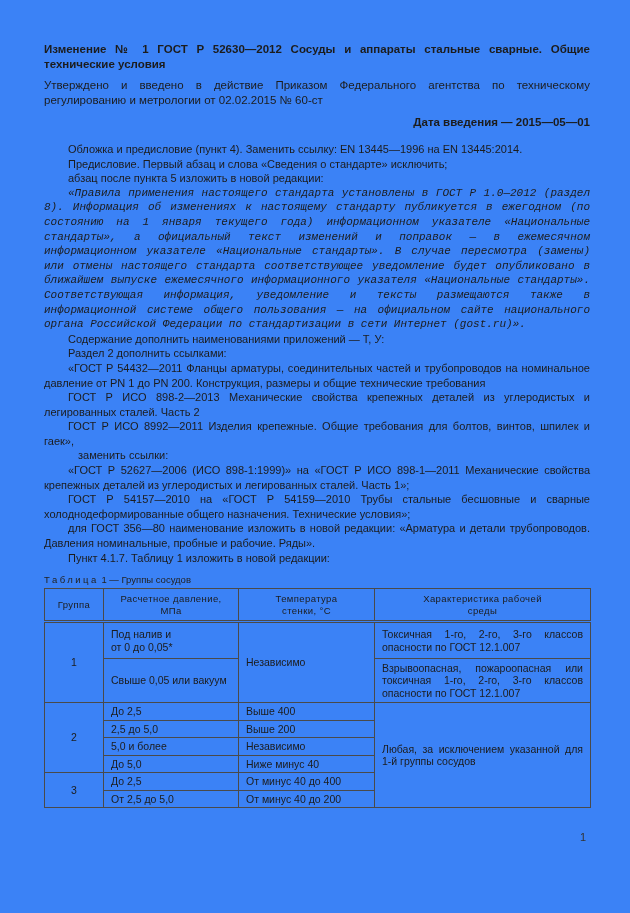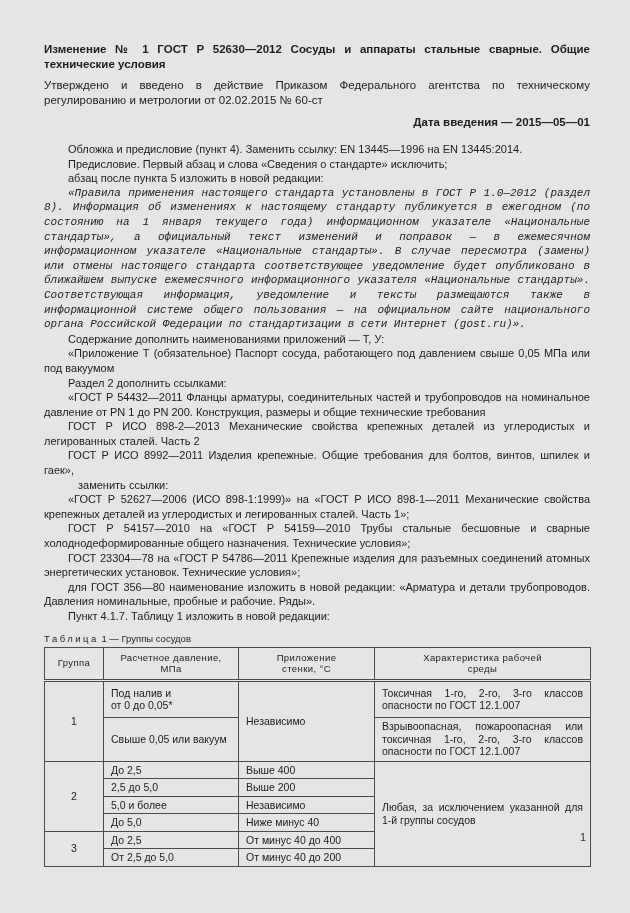--- a/index.html
+++ b/index.html
@@ -1,19 +1,19 @@
 <!DOCTYPE html>
 <html><head>
 <meta charset="utf-8">
 <style>
   * { margin: 0; padding: 0; box-sizing: border-box; }
   html, body { background: #ffffff; }
   .page {
     width: 630px; height: 913px;
-    background: #e5e5e5;
+    background: #3b82f6;
     outline: 1px solid #dcdcdc;
     position: relative;
     font-family: "Liberation Sans", sans-serif;
     color: #1c1c1c;
     padding: 42px 40px 0 44px;
     overflow: hidden;
   }
   .doc-title {
     font-size: 11.5px; font-weight: bold; line-height: 15px; text-align: justify;
   }
@@ -73,29 +73,27 @@
   <div class="doc-title">Изменение № 1 ГОСТ Р 52630—2012 Сосуды и аппараты стальные сварные. Общие технические условия</div>
   <div class="doc-approval">Утверждено и введено в действие Приказом Федерального агентства по техническому регулированию и метрологии от 02.02.2015 № 60-ст</div>
   <div class="doc-date">Дата введения — 2015—05—01</div>
 
   <div class="body-text">
     <p>Обложка и предисловие (пункт 4). Заменить ссылку: EN 13445—1996 на EN 13445:2014.</p>
     <p>Предисловие. Первый абзац и слова «Сведения о стандарте» исключить;</p>
     <p>абзац после пункта 5 изложить в новой редакции:</p>
     <p class="italic">«Правила применения настоящего стандарта установлены в ГОСТ Р 1.0—2012 (раздел 8). Информация об изменениях к настоящему стандарту публикуется в ежегодном (по состоянию на 1 января текущего года) информационном указателе «Национальные стандарты», а официальный текст изменений и поправок — в ежемесячном информационном указателе «Национальные стандарты». В случае пересмотра (замены) или отмены настоящего стандарта соответствующее уведомление будет опубликовано в ближайшем выпуске ежемесячного информационного указателя «Национальные стандарты». Соответствующая информация, уведомление и тексты размещаются также в информационной системе общего пользования — на официальном сайте национального органа Российской Федерации по стандартизации в сети Интернет (gost.ru)».</p>
     <p>Содержание дополнить наименованиями приложений — Т, У:</p>
-    <p>«Приложение Т (обязательное) Паспорт сосуда, работающего под давлением свыше 0,05 МПа или под вакуумом</p>
     <p>Раздел 2 дополнить ссылками:</p>
     <p>«ГОСТ Р 54432—2011 Фланцы арматуры, соединительных частей и трубопроводов на номинальное давление от PN 1 до PN 200. Конструкция, размеры и общие технические требования</p>
     <p>ГОСТ Р ИСО 898-2—2013 Механические свойства крепежных деталей из углеродистых и легированных сталей. Часть 2</p>
     <p>ГОСТ Р ИСО 8992—2011 Изделия крепежные. Общие требования для болтов, винтов, шпилек и гаек»,</p>
     <p class="indent2">заменить ссылки:</p>
     <p>«ГОСТ Р 52627—2006 (ИСО 898-1:1999)» на «ГОСТ Р ИСО 898-1—2011 Механические свойства крепежных деталей из углеродистых и легированных сталей. Часть 1»;</p>
     <p>ГОСТ Р 54157—2010 на «ГОСТ Р 54159—2010 Трубы стальные бесшовные и сварные холоднодеформированные общего назначения. Технические условия»;</p>
-    <p>ГОСТ 23304—78 на «ГОСТ Р 54786—2011 Крепежные изделия для разъемных соединений атомных энергетических установок. Технические условия»;</p>
     <p>для ГОСТ 356—80 наименование изложить в новой редакции: «Арматура и детали трубопроводов. Давления номинальные, пробные и рабочие. Ряды».</p>
     <p>Пункт 4.1.7. Таблицу 1 изложить в новой редакции:</p>
   </div>
 
   <div class="tbl-caption">
     <span class="sp">Таблица</span>
     <span>1 — Группы сосудов</span>
   </div>
 
   <table class="groups">
@@ -108,21 +106,21 @@
     <thead>
       <tr>
         <th>
           <span class="line">Группа</span>
         </th>
         <th>
           <span class="line">Расчетное давление,</span>
           <span class="line">МПа</span>
         </th>
         <th>
-          <span class="line">Приложение</span>
+          <span class="line">Температура</span>
           <span class="line">стенки, °С</span>
         </th>
         <th>
           <span class="line">Характеристика рабочей</span>
           <span class="line">среды</span>
         </th>
       </tr>
     </thead>
     <tbody>
       <tr class="r-tall1">

